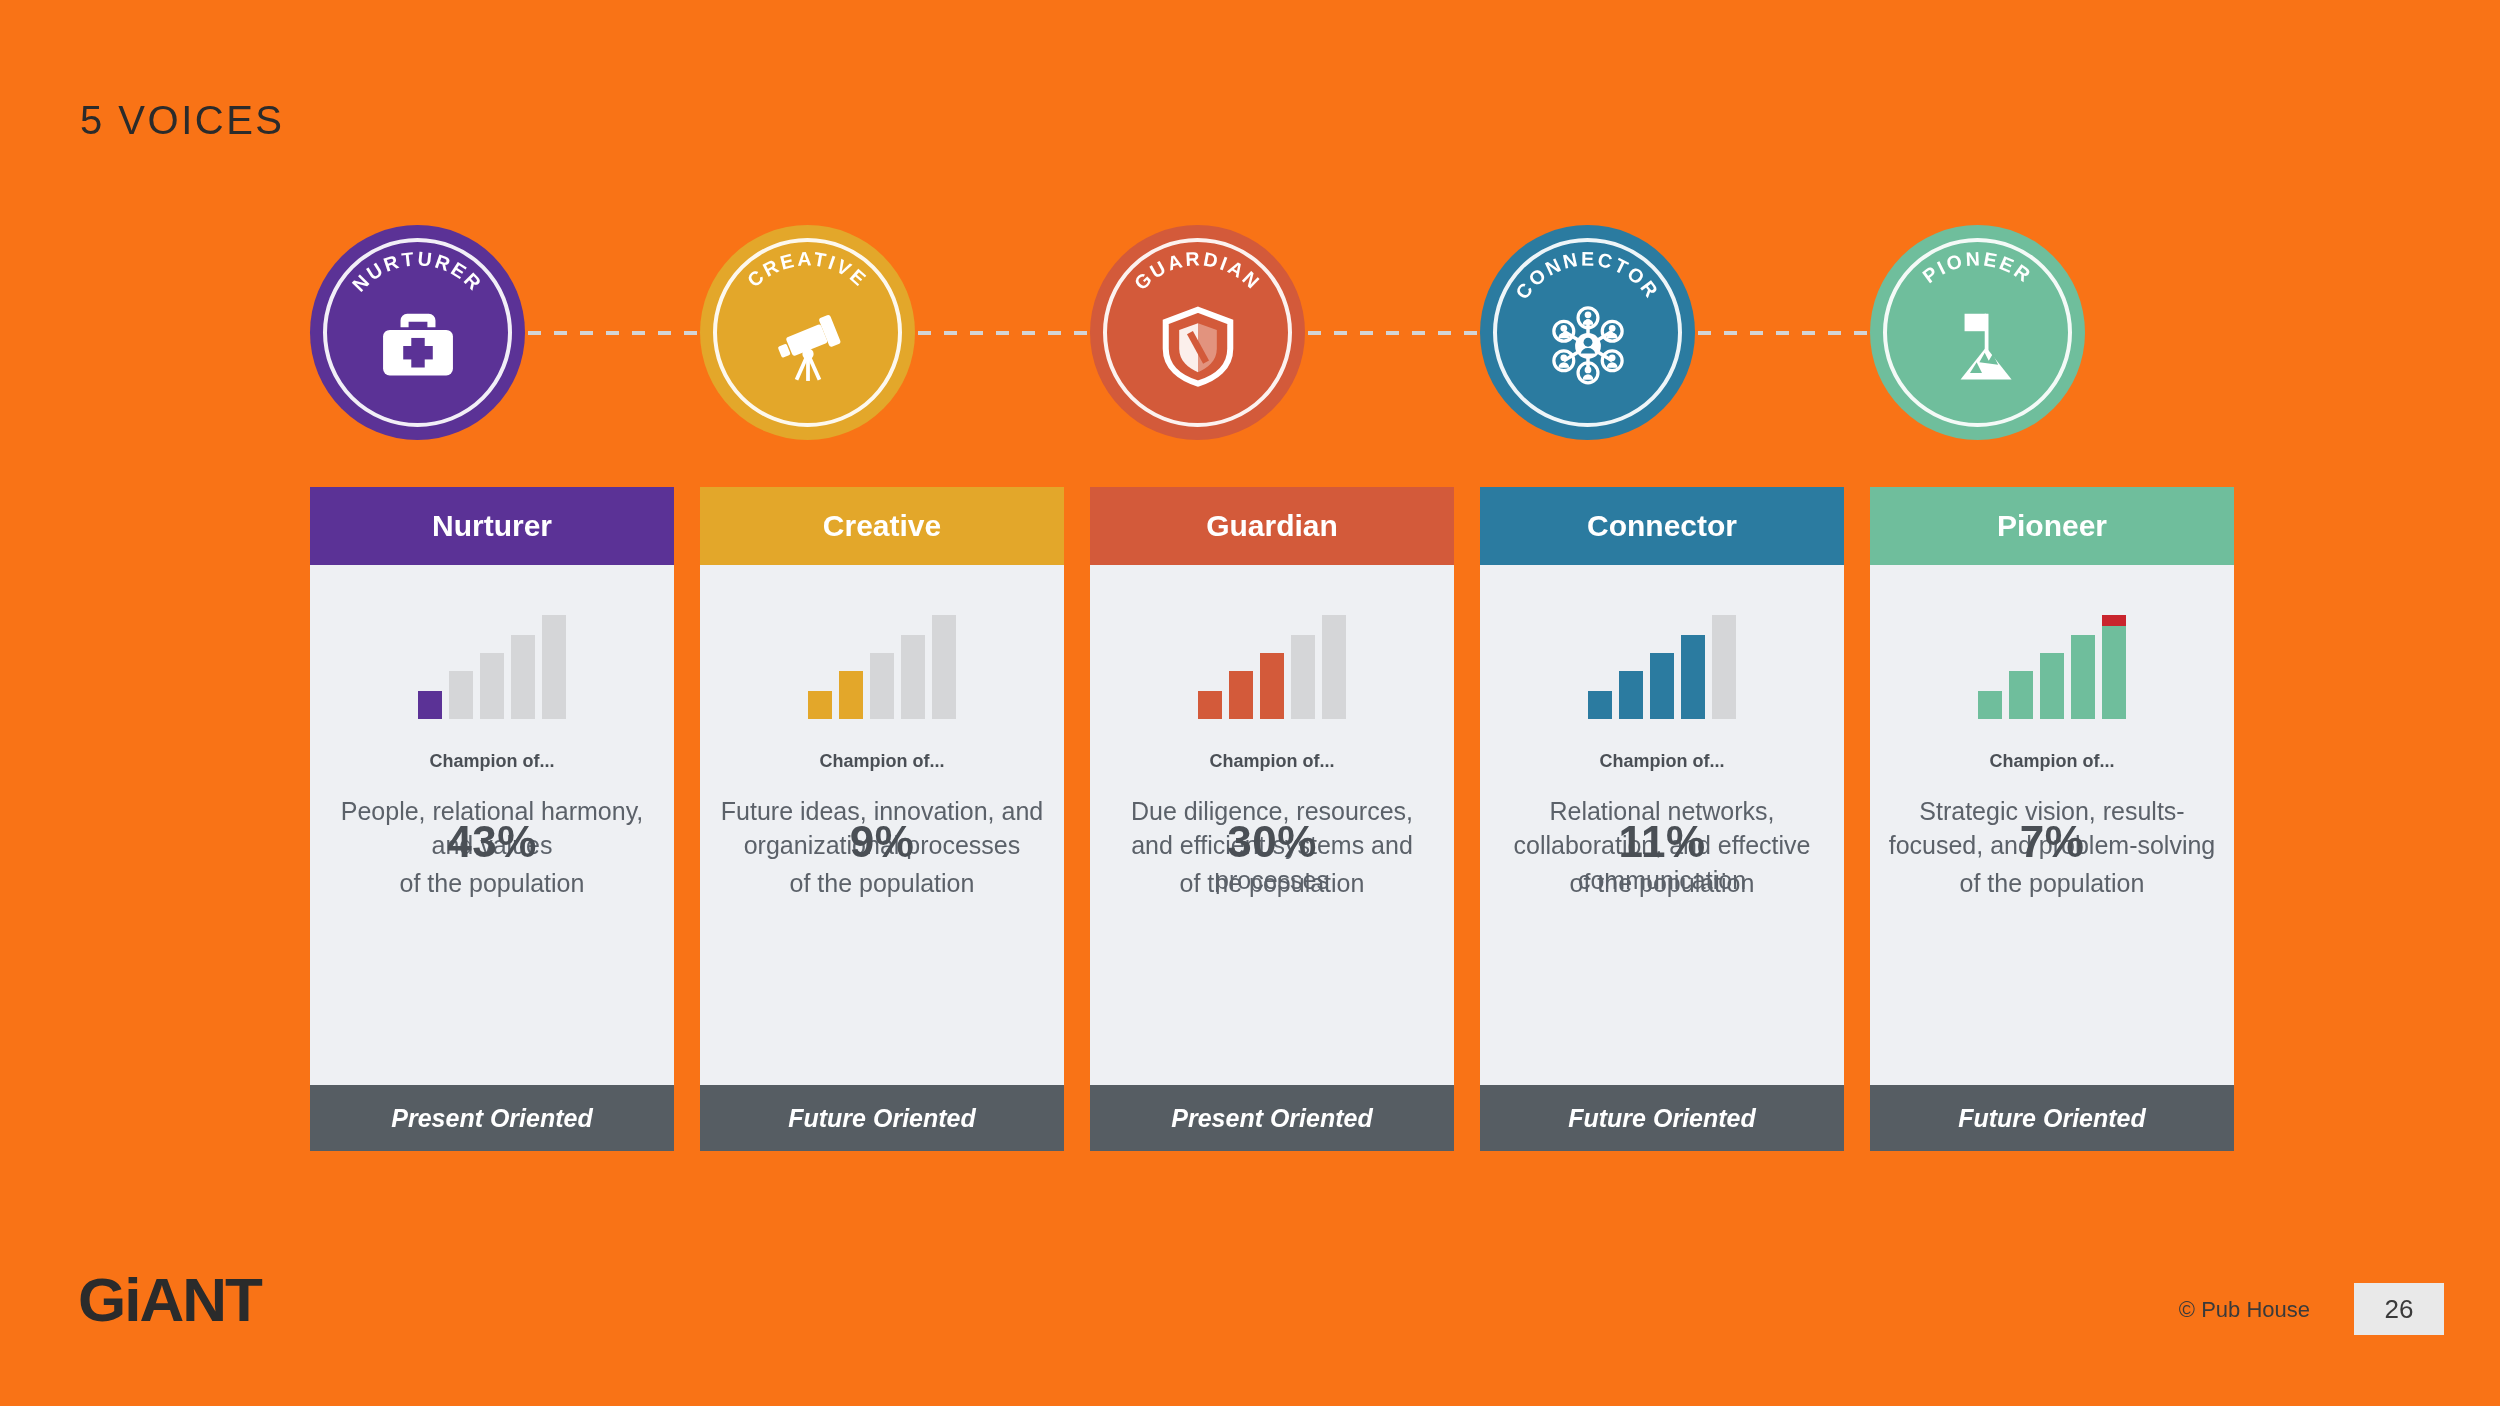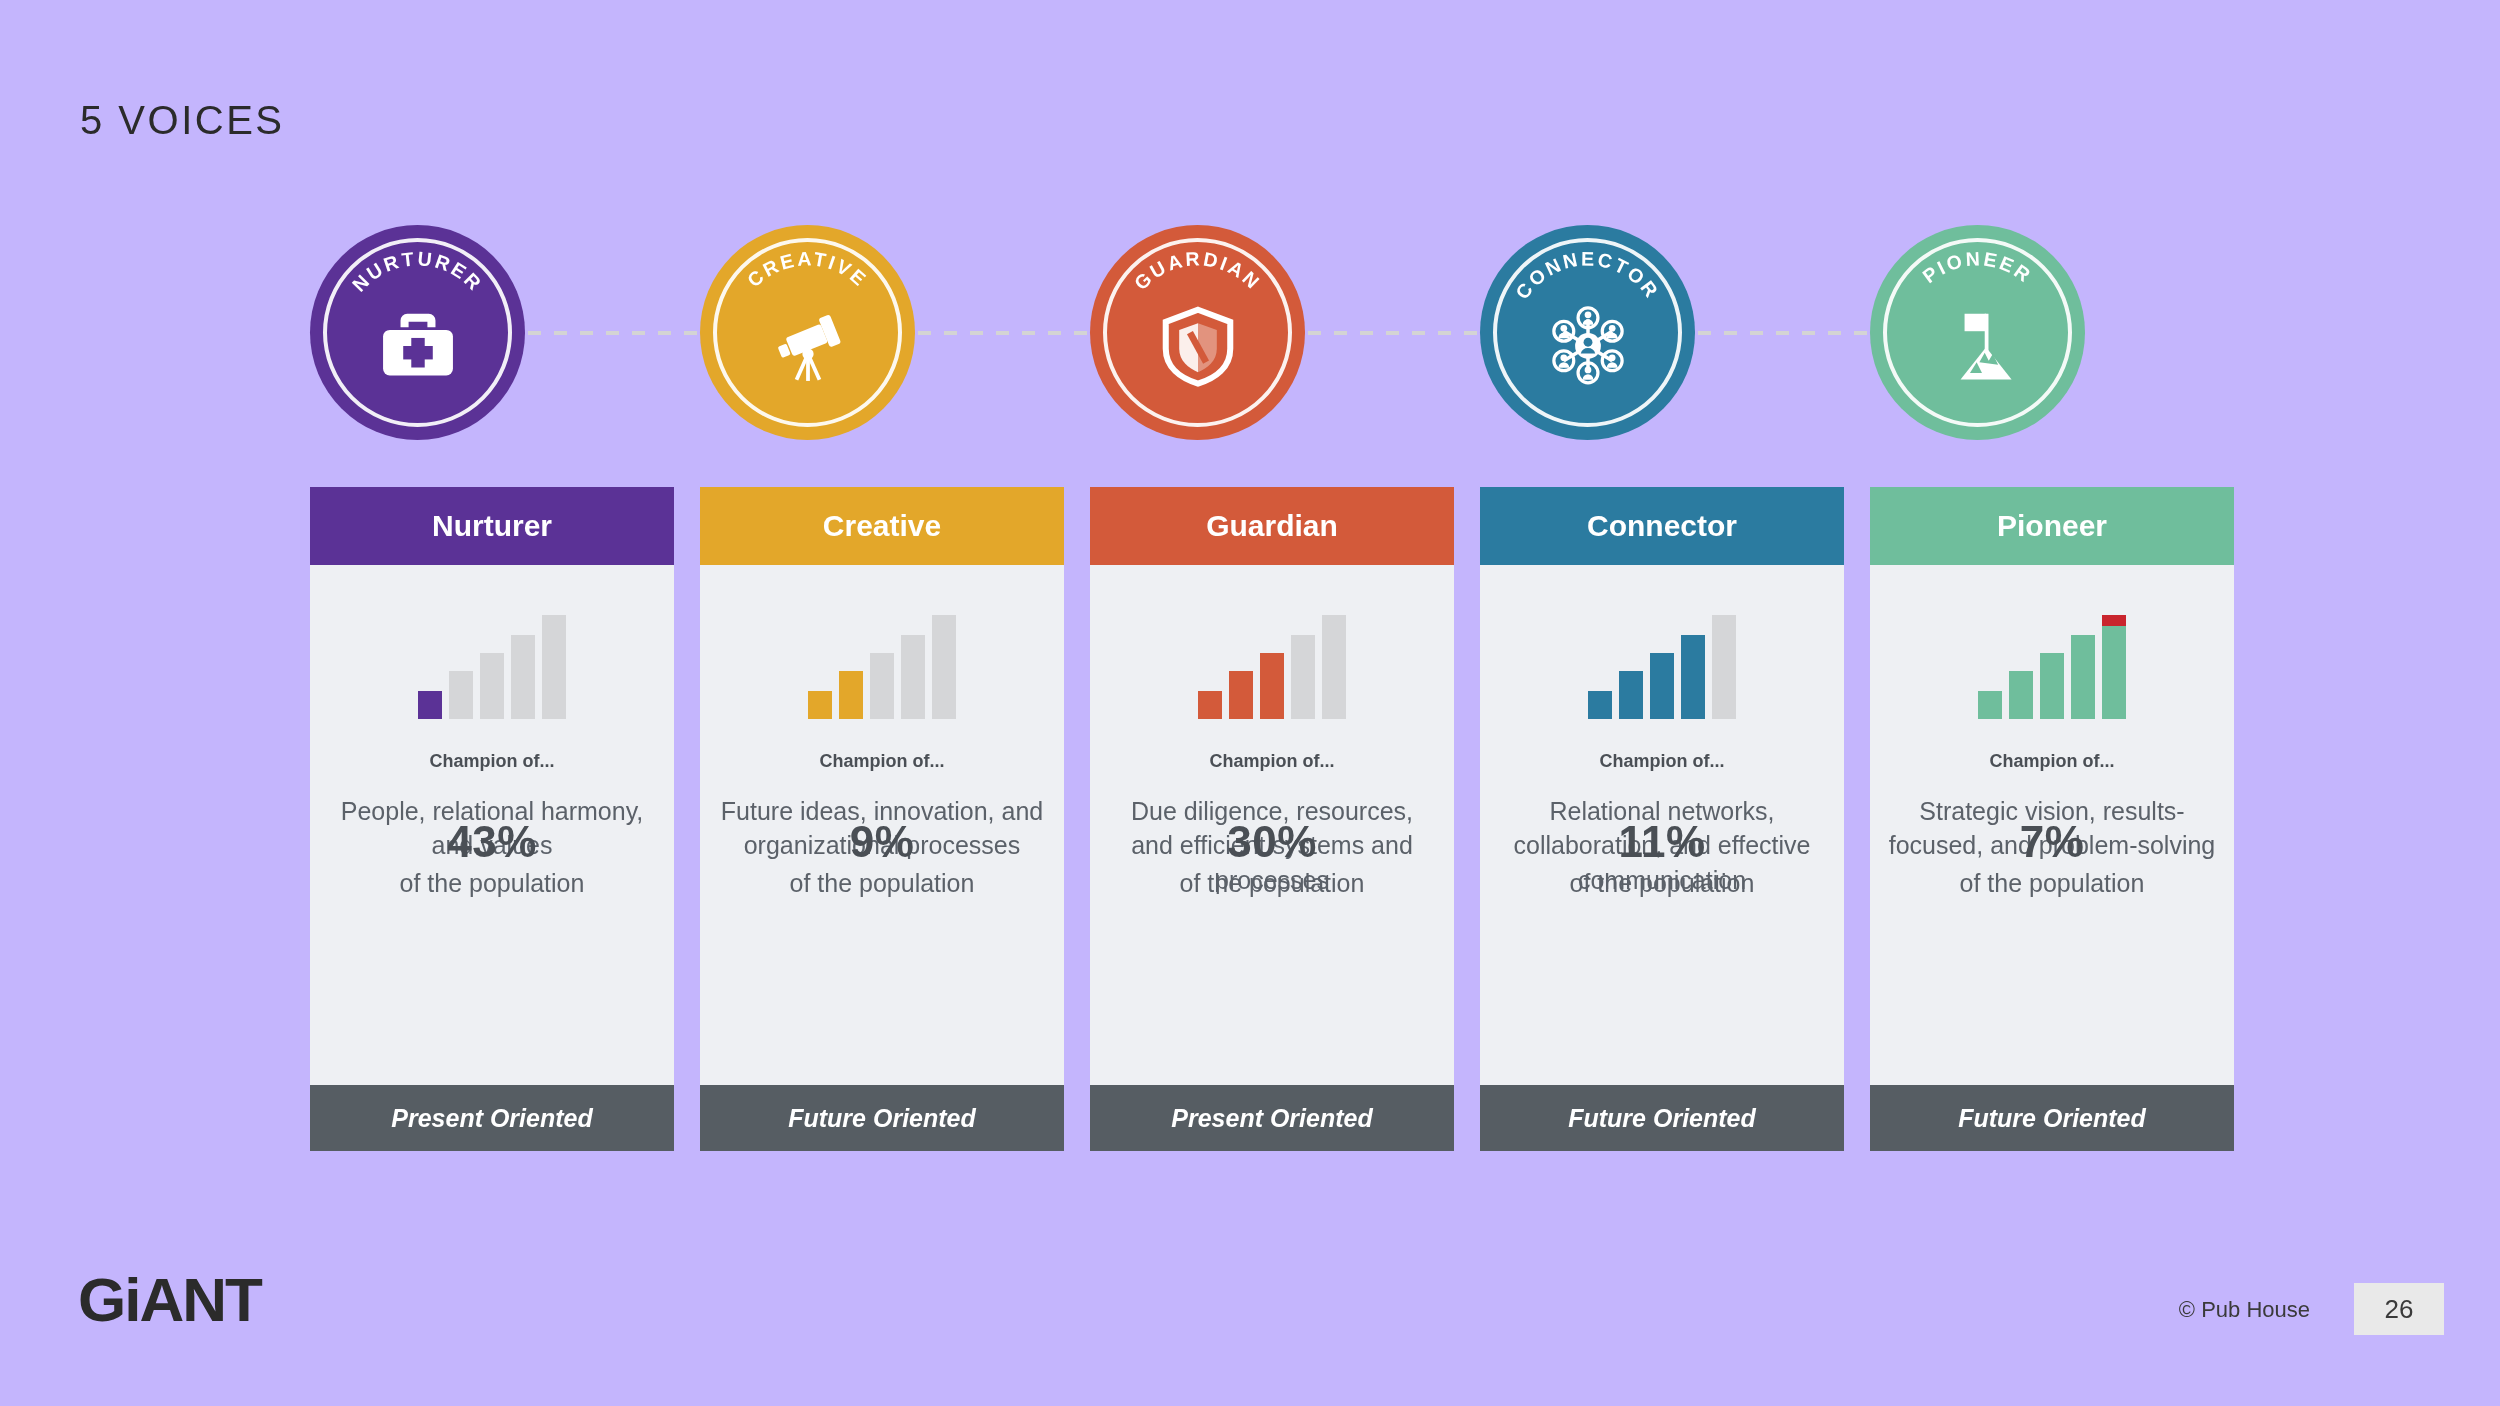--- a/index.html
+++ b/index.html
@@ -2,21 +2,21 @@
 <html><head>
 <meta charset="utf-8">
 <style>
   * { box-sizing: border-box; margin: 0; padding: 0; }
   html, body {
     width: 2500px; height: 1406px;
     background: #ffffff;
     font-family: "Liberation Sans", sans-serif;
     overflow: hidden;
   }
-  .slide { position: relative; width: 2500px; height: 1406px; background: #c4b5fd; }
+  .slide { position: relative; width: 2500px; height: 1406px; background: #f97316; }
 
   .slide-title {
     position: absolute; left: 80px; top: 98px;
     font-size: 40px; letter-spacing: 2.5px;
     color: #2b2b2b; font-weight: 400;
   }
 
   
   .badge-row {
     position: absolute; left: 310px; top: 225px;

